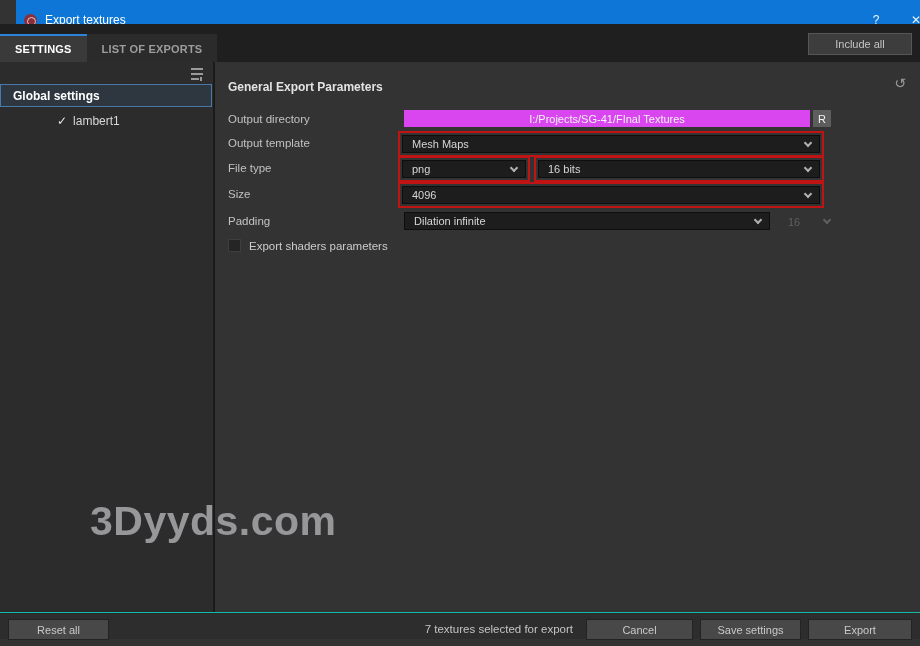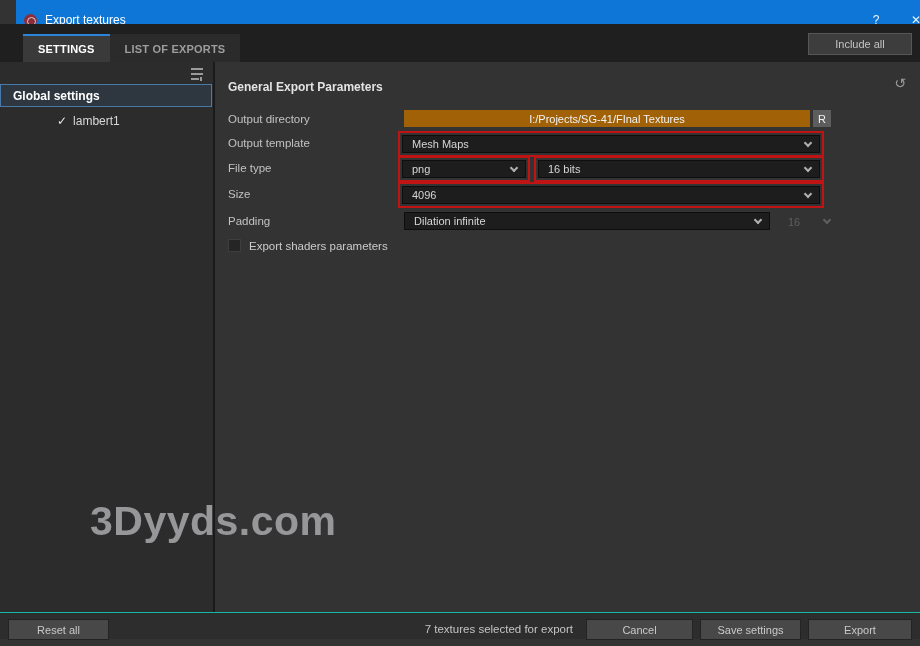--- a/index.html
+++ b/index.html
@@ -22,21 +22,21 @@
   .titlebar .title { margin-left:8px; font-size:12px; }
   .titlebar .spacer { flex:1; }
   .tb-btn { width:40px; height:24px; display:flex; align-items:center; justify-content:center;
     color:#eaf3fc; font-size:12px; cursor:default; }
 
   
   .tabbar {
     position:absolute; left:0; top:24px; width:920px; height:38px;
     background:#1f1f1f;
   }
-  .tabs { position:absolute; left:0; bottom:0; display:flex; height:28px;margin-left:23px; }
+  .tabs { position:absolute; left:0; bottom:0; display:flex; height:28px; }
   .tab {
     height:28px; padding:0 15px; display:flex; align-items:center;
     background:#2b2b2b; color:#9d9d9d; font-weight:bold; font-size:11px;
     border-top:2px solid transparent; letter-spacing:.2px;
   }
   .tab.active { background:#3a3a3a; color:#ffffff; border-top:2px solid #2b83da; }
   .include-all {
     position:absolute; right:8px; top:9px; width:104px; height:22px;
     background:#3d3d3d; border:1px solid #565656; color:#c4c4c4;
     font-size:11px; display:flex; align-items:center; justify-content:center;
@@ -61,21 +61,21 @@
 
   .main { position:absolute; left:214px; top:0; width:706px; height:550px; background:#333333; }
   .section-title { position:absolute; left:14px; top:18px; color:#e3e3e3; font-weight:bold; font-size:12px; }
   .reset-icon { position:absolute; right:14px; top:14px; color:#9a9a9a; font-size:14px; line-height:14px; }
 
   .frow { position:absolute; left:0; width:706px; height:22px; }
   .flabel { position:absolute; left:14px; top:3px; color:#c2c2c2; font-size:11.5px; }
 
   .dirfield {
     position:absolute; left:190px; top:0; width:406px; height:17px;
-    background:#a16207; color:#f2f2f2; font-size:11px;
+    background:#d946ef; color:#f2f2f2; font-size:11px;
     display:flex; align-items:center; justify-content:center;
   }
   .rbtn {
     position:absolute; left:599px; top:0; width:18px; height:17px;
     background:#5d5d5d; color:#f2f2f2; font-size:11px;
     display:flex; align-items:center; justify-content:center;
   }
 
   .dropdown {
     position:relative; height:18px; background:#1d1d1d; border:1px solid #0e0e0e;

